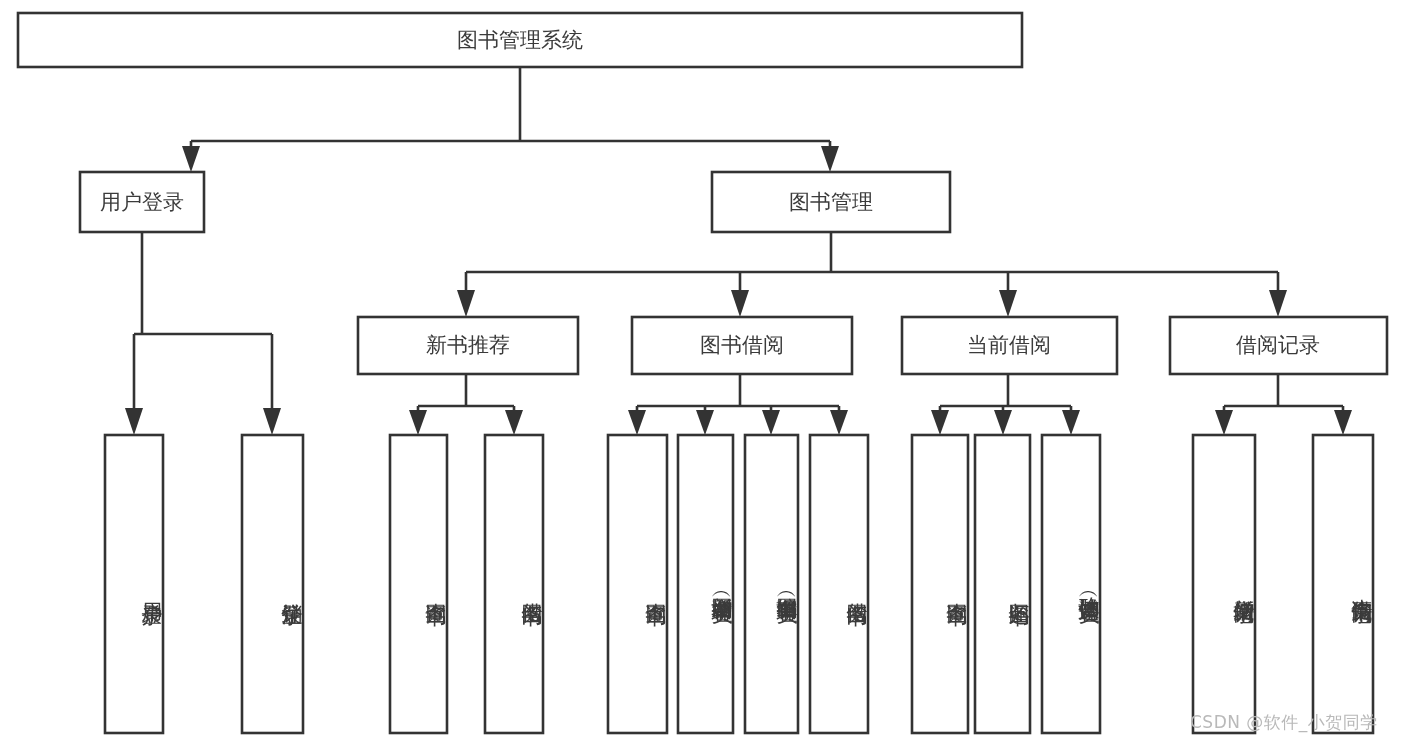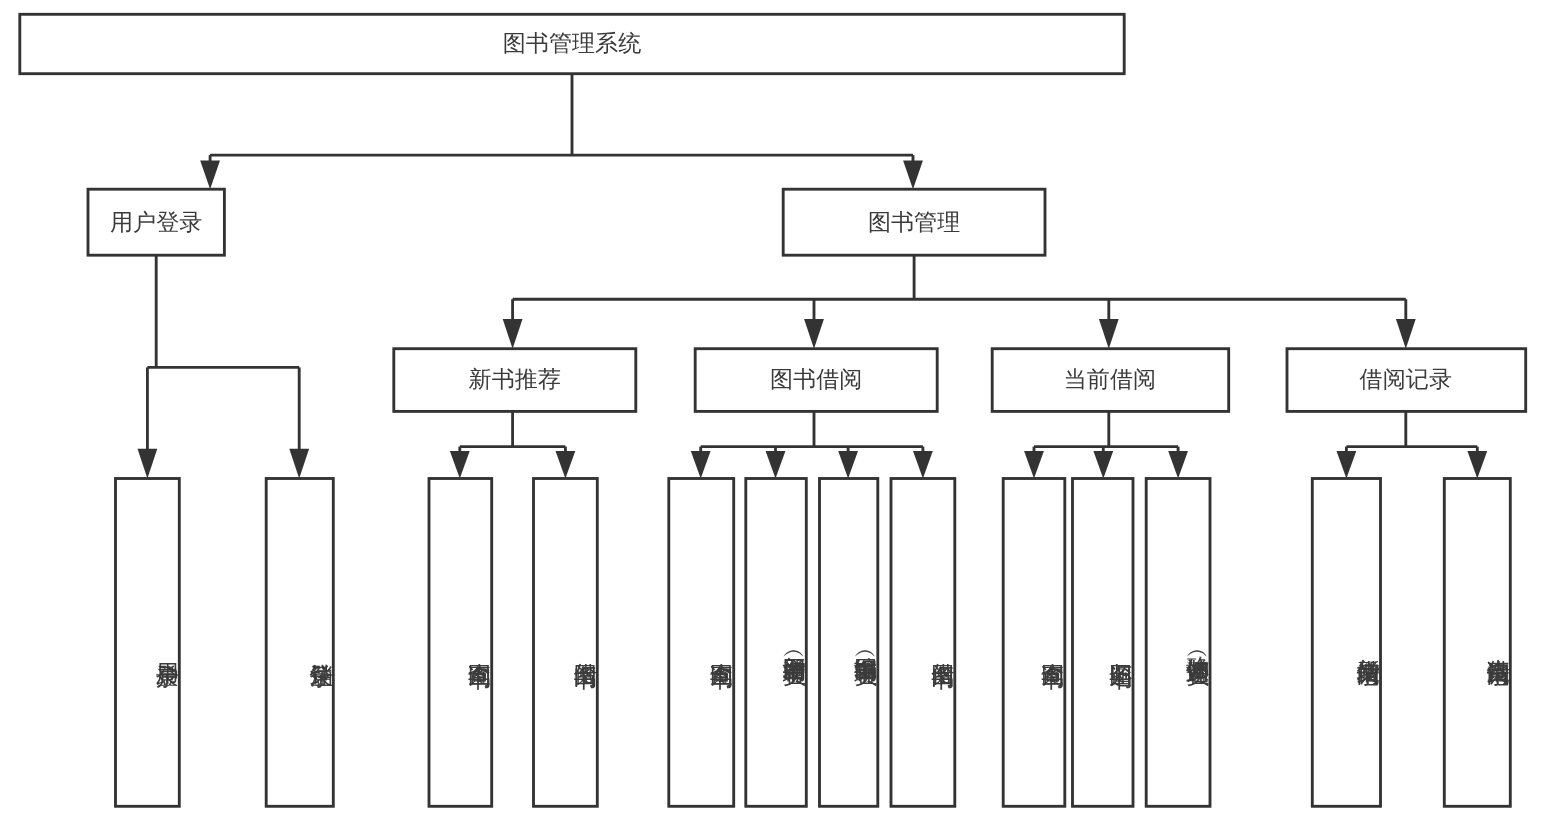--- a/index.html
+++ b/index.html
@@ -208,14 +208,15 @@
   <div class="label-vert" style="left:912px; top:508px; width:56px; height:160px;">查询图书</div>
 
   <div class="label-vert" style="left:975px; top:508px; width:55px; height:160px;">归还图书</div>
 
   <div class="label-vert" style="left:1042px; top:442px; width:58px; height:284px;">确认归还（管理员）</div>
 
   <div class="label-vert" style="left:1193px; top:470px; width:62px; height:230px;">新增借阅记录</div>
 
   <div class="label-vert" style="left:1313px; top:470px; width:60px; height:230px;">查询借阅记录</div>
 
+  <div class="watermark">CSDN @软件_小贺同学</div>
 
 </div>
 
 </body></html>

